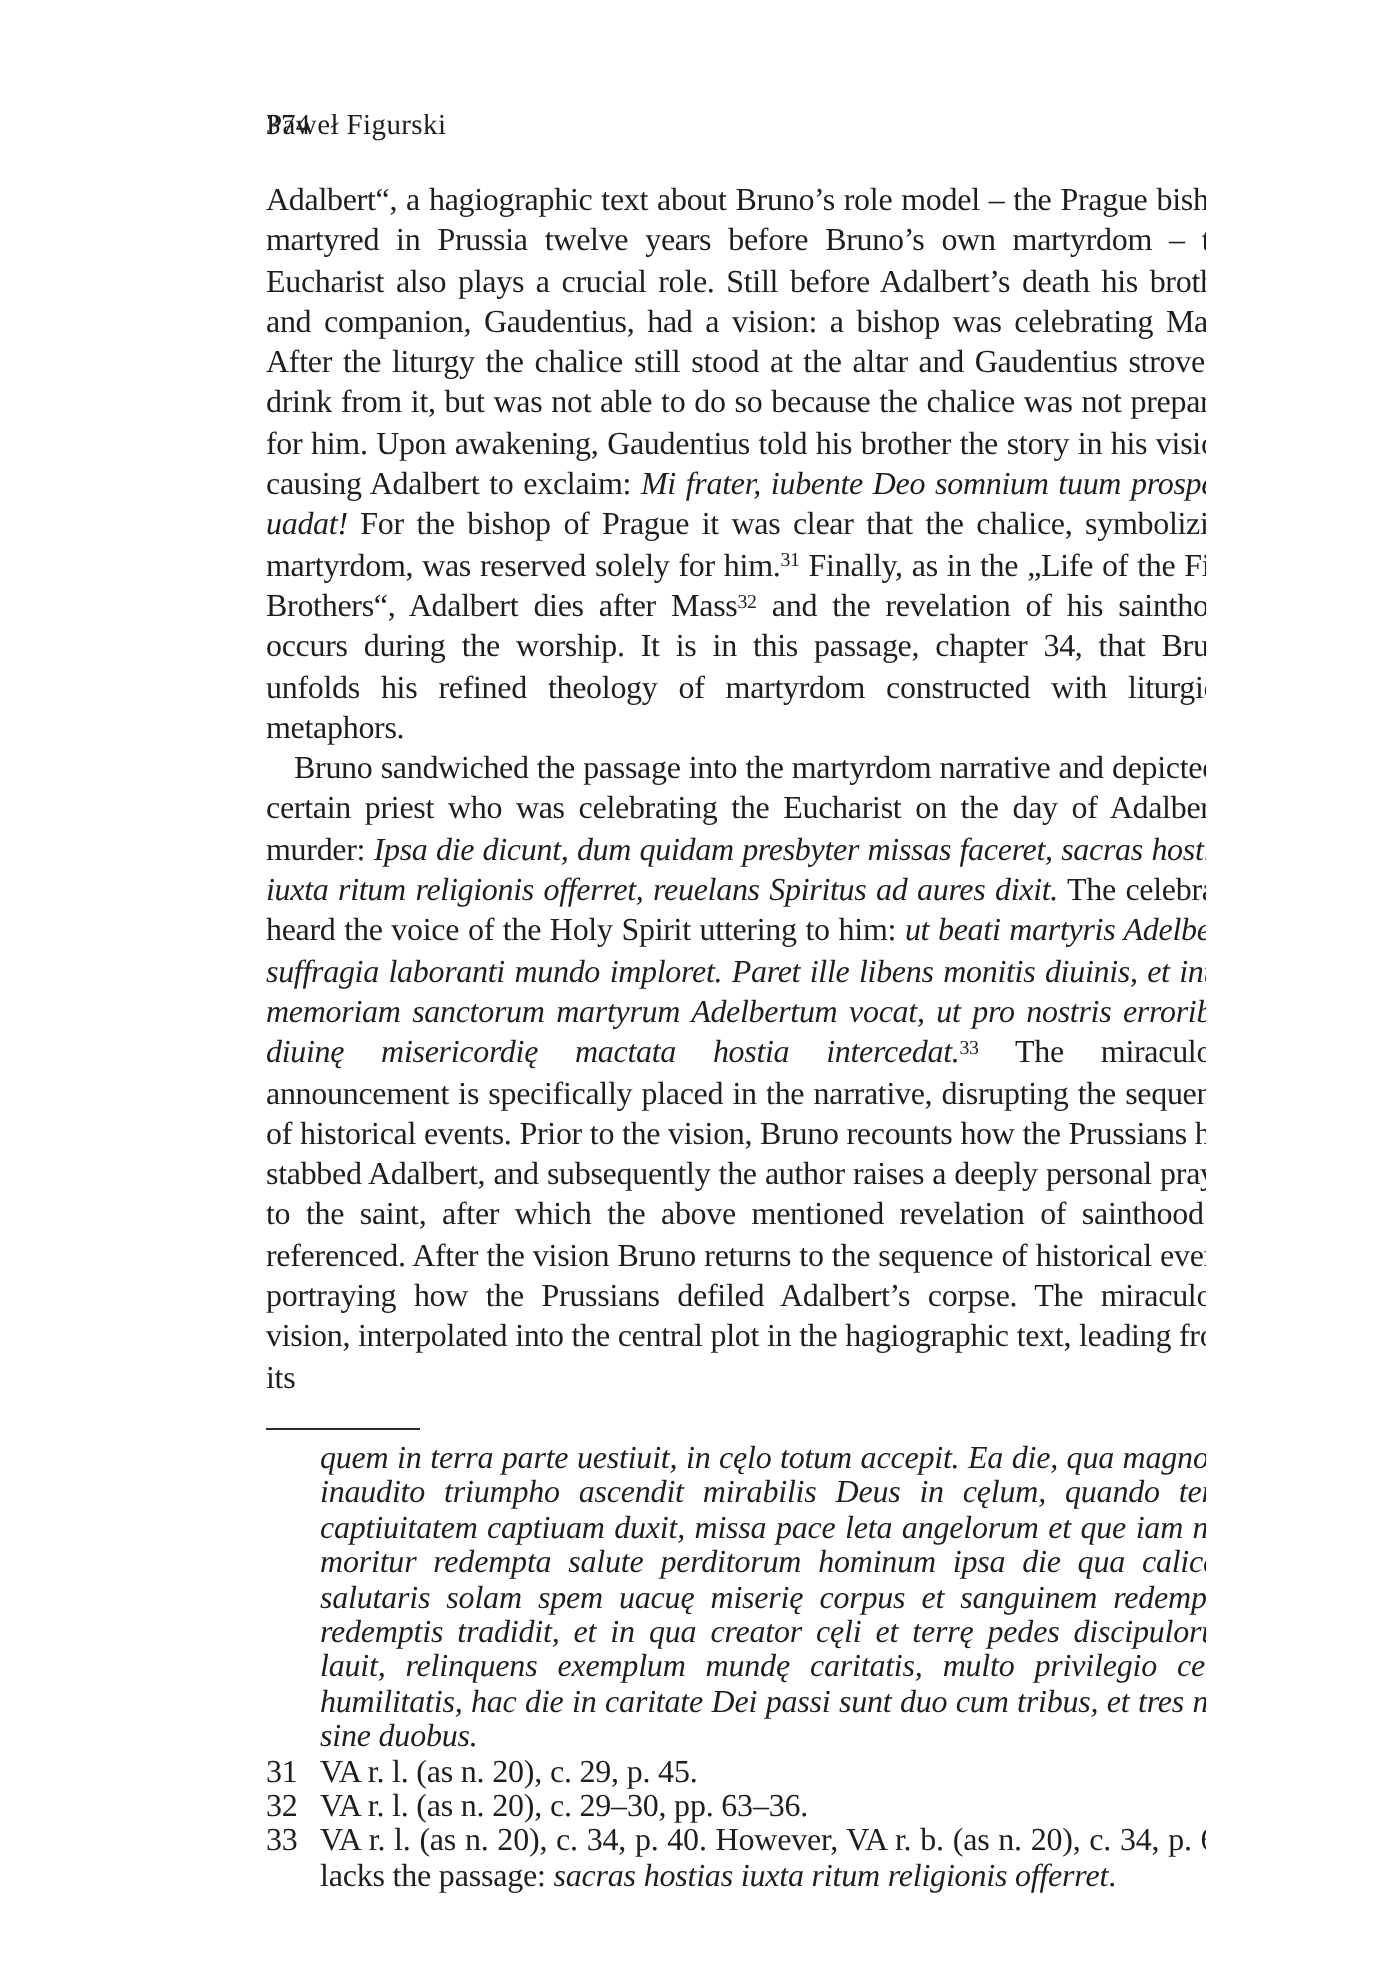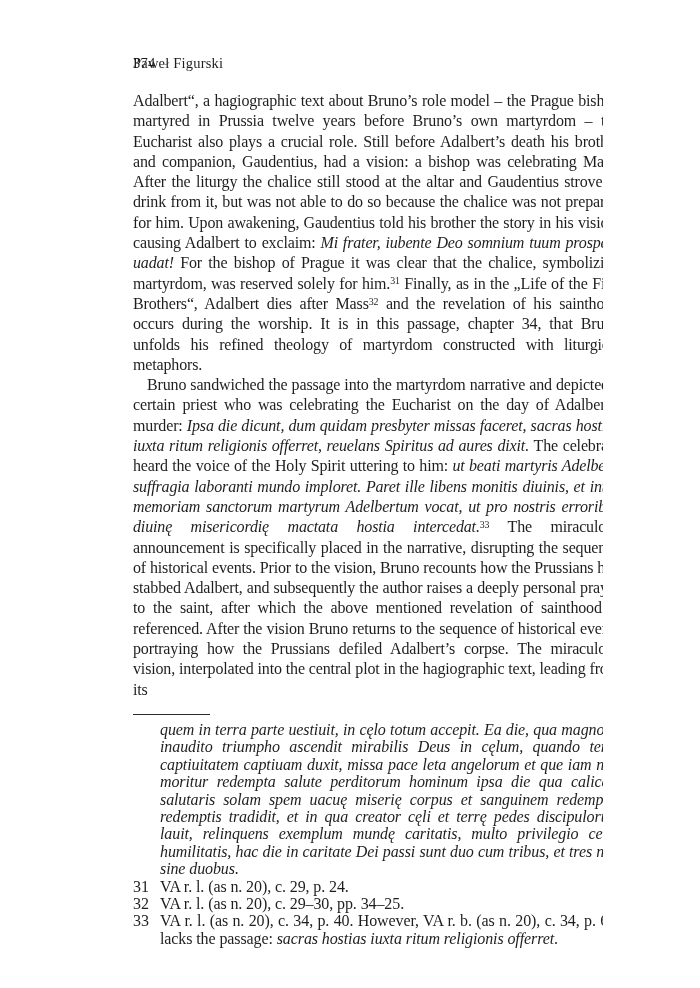--- a/index.html
+++ b/index.html
@@ -112,19 +112,19 @@
 
     <main class="body-text" id="body-container">
         <p class="para"><span>Adalbert“, a hagiographic text about Bruno’s role model – the Prague bishop martyred in Prussia twelve years before Bruno’s own martyrdom – the Eucharist also plays a crucial role. Still before Adalbert’s death his brother and companion, Gaudentius, had a vision: a bishop was celebrating Mass. After the liturgy the chalice still stood at the altar and Gaudentius strove to drink from it, but was not able to do so because the chalice was not prepared for him. Upon awakening, Gaudentius told his brother the story in his vision, causing Adalbert to exclaim: </span><span class="italic">Mi frater, iubente Deo somnium tuum prospere uadat!</span><span> For the bishop of Prague it was clear that the chalice, symbolizing martyrdom, was reserved solely for him.</span><sup class="fn-ref">31</sup><span> Finally, as in the „Life of the Five Brothers“, Adalbert dies after Mass</span><sup class="fn-ref">32</sup><span> and the revelation of his sainthood occurs during the worship. It is in this passage, chapter 34, that Bruno unfolds his refined theology of martyrdom constructed with liturgical metaphors.</span></p>
         <p class="para indent continues"><span>Bruno sandwiched the passage into the martyrdom narrative and depicted a certain priest who was celebrating the Eucharist on the day of Adalbert’s murder: </span><span class="italic">Ipsa die dicunt, dum quidam presbyter missas faceret, sacras hostias iuxta ritum religionis offerret, reuelans Spiritus ad aures dixit.</span><span> The celebrant heard the voice of the Holy Spirit uttering to him: </span><span class="italic">ut beati martyris Adelberti suffragia laboranti mundo imploret. Paret ille libens monitis diuinis, et intra memoriam sanctorum martyrum Adelbertum vocat, ut pro nostris erroribus diuinę misericordię mactata hostia intercedat.</span><sup class="fn-ref">33</sup><span> The miraculous announcement is specifically placed in the narrative, disrupting the sequence of historical events. Prior to the vision, Bruno recounts how the Prussians had stabbed Adalbert, and subsequently the author raises a deeply personal prayer to the saint, after which the above mentioned revelation of sainthood is referenced. After the vision Bruno returns to the sequence of historical events portraying how the Prussians defiled Adalbert’s corpse. The miraculous vision, interpolated into the central plot in the hagiographic text, leading from its</span></p>
       </main>
 
     <div class="footnote-rule"></div>
 
     <section class="footnotes" id="footnotes-container">
         <div class="fn-continuation"><span class="italic">quem in terra parte uestiuit, in cęlo totum accepit. Ea die, qua magno et inaudito triumpho ascendit mirabilis Deus in cęlum, quando terrę captiuitatem captiuam duxit, missa pace leta angelorum et que iam non moritur redempta salute perditorum hominum ipsa die qua calicem salutaris solam spem uacuę miserię corpus et sanguinem redemptio redemptis tradidit, et in qua creator cęli et terrę pedes discipulorum lauit, relinquens exemplum mundę caritatis, multo privilegio celsę humilitatis, hac die in caritate Dei passi sunt duo cum tribus, et tres non sine duobus.</span></div>
-        <div class="fn-item"><span class="fn-num">31</span><span>VA r. l. (as n. 20), c. 29, p. 24.</span></div>
-        <div class="fn-item"><span class="fn-num">32</span><span>VA r. l. (as n. 20), c. 29–30, pp. 34–25.</span></div>
+        <div class="fn-item"><span class="fn-num">31</span><span>VA r. l. (as n. 20), c. 29, p. 45.</span></div>
+        <div class="fn-item"><span class="fn-num">32</span><span>VA r. l. (as n. 20), c. 29–30, pp. 63–36.</span></div>
         <div class="fn-item"><span class="fn-num">33</span><span>VA r. l. (as n. 20), c. 34, p. 40. However, VA r. b. (as n. 20), c. 34, p. 69, lacks the passage: </span><span class="italic">sacras hostias iuxta ritum religionis offerret</span><span>.</span></div>
       </section>
 
   </div>
 </div>
 
 </body></html>

